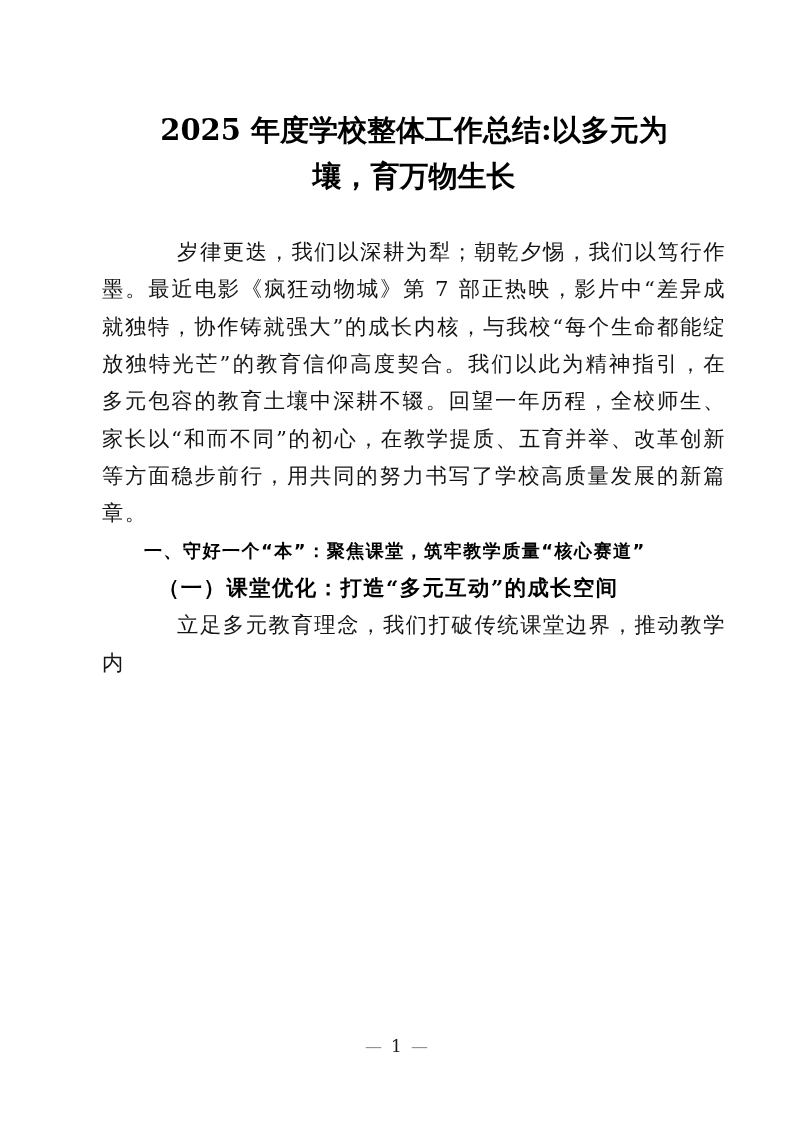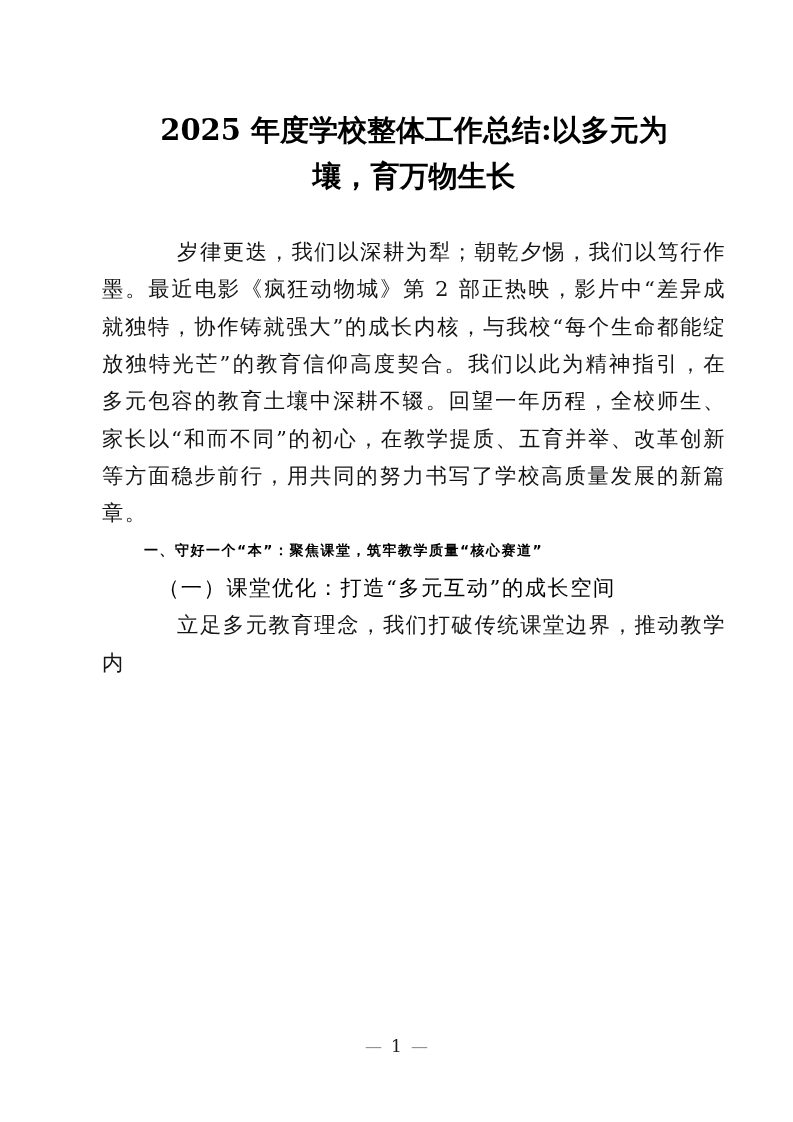--- a/index.html
+++ b/index.html
@@ -36,35 +36,35 @@
     font-size: 21.3px;
     line-height: 37.33px;
     letter-spacing: 1.5px;
     text-align: justify;
     text-indent: 75px;
     margin: 0;
     color: #141414;
   }
   .sec-heading {
     font-family: "DejaVu Sans", "Liberation Sans", sans-serif;
-    font-size: 14px;
+    font-size: 18px;
     line-height: 37.33px;
     letter-spacing: 1.5px;
     font-weight: bold;
     text-align: justify;
     text-indent: 42px;
     margin: 0;
     color: #000000;
   }
   .sub-heading {
     font-family: "DejaVu Serif", "Liberation Serif", serif;
     font-size: 21.3px;
     line-height: 37.33px;
     letter-spacing: 1.5px;
-    font-weight: normal;
+    font-weight: bold;
     text-align: justify;
     text-indent: 56px;
     margin: 0;
     color: #000000;
   }
   .page-number {
     position: absolute;
     left: 0;
     right: 0;
     bottom: 66px;
@@ -82,21 +82,21 @@
     margin: 0 9px;
   }
 </style>
 </head>
 <body>
 
 <div class="page">
   <div class="content">
     <h1 class="doc-title">2025 年度学校整体工作总结:以多元为壤，育万物生长</h1>
 
-    <p class="para">岁律更迭，我们以深耕为犁；朝乾夕惕，我们以笃行作墨。最近电影《疯狂动物城》第 2 部正热映，影片中“差异成就独特，协作铸就强大”的成长内核，与我校“每个生命都能绽放独特光芒”的教育信仰高度契合。我们以此为精神指引，在多元包容的教育土壤中深耕不辍。回望一年历程，全校师生、家长以“和而不同”的初心，在教学提质、五育并举、改革创新等方面稳步前行，用共同的努力书写了学校高质量发展的新篇章。</p>
+    <p class="para">岁律更迭，我们以深耕为犁；朝乾夕惕，我们以笃行作墨。最近电影《疯狂动物城》第 7 部正热映，影片中“差异成就独特，协作铸就强大”的成长内核，与我校“每个生命都能绽放独特光芒”的教育信仰高度契合。我们以此为精神指引，在多元包容的教育土壤中深耕不辍。回望一年历程，全校师生、家长以“和而不同”的初心，在教学提质、五育并举、改革创新等方面稳步前行，用共同的努力书写了学校高质量发展的新篇章。</p>
 
 
     <h2 class="sec-heading">一、守好一个“本”：聚焦课堂，筑牢教学质量“核心赛道”</h2>
 
 
     <h3 class="sub-heading">（一）课堂优化：打造“多元互动”的成长空间</h3>
 
     <p class="para">立足多元教育理念，我们打破传统课堂边界，推动教学内</p>
   </div>
 

